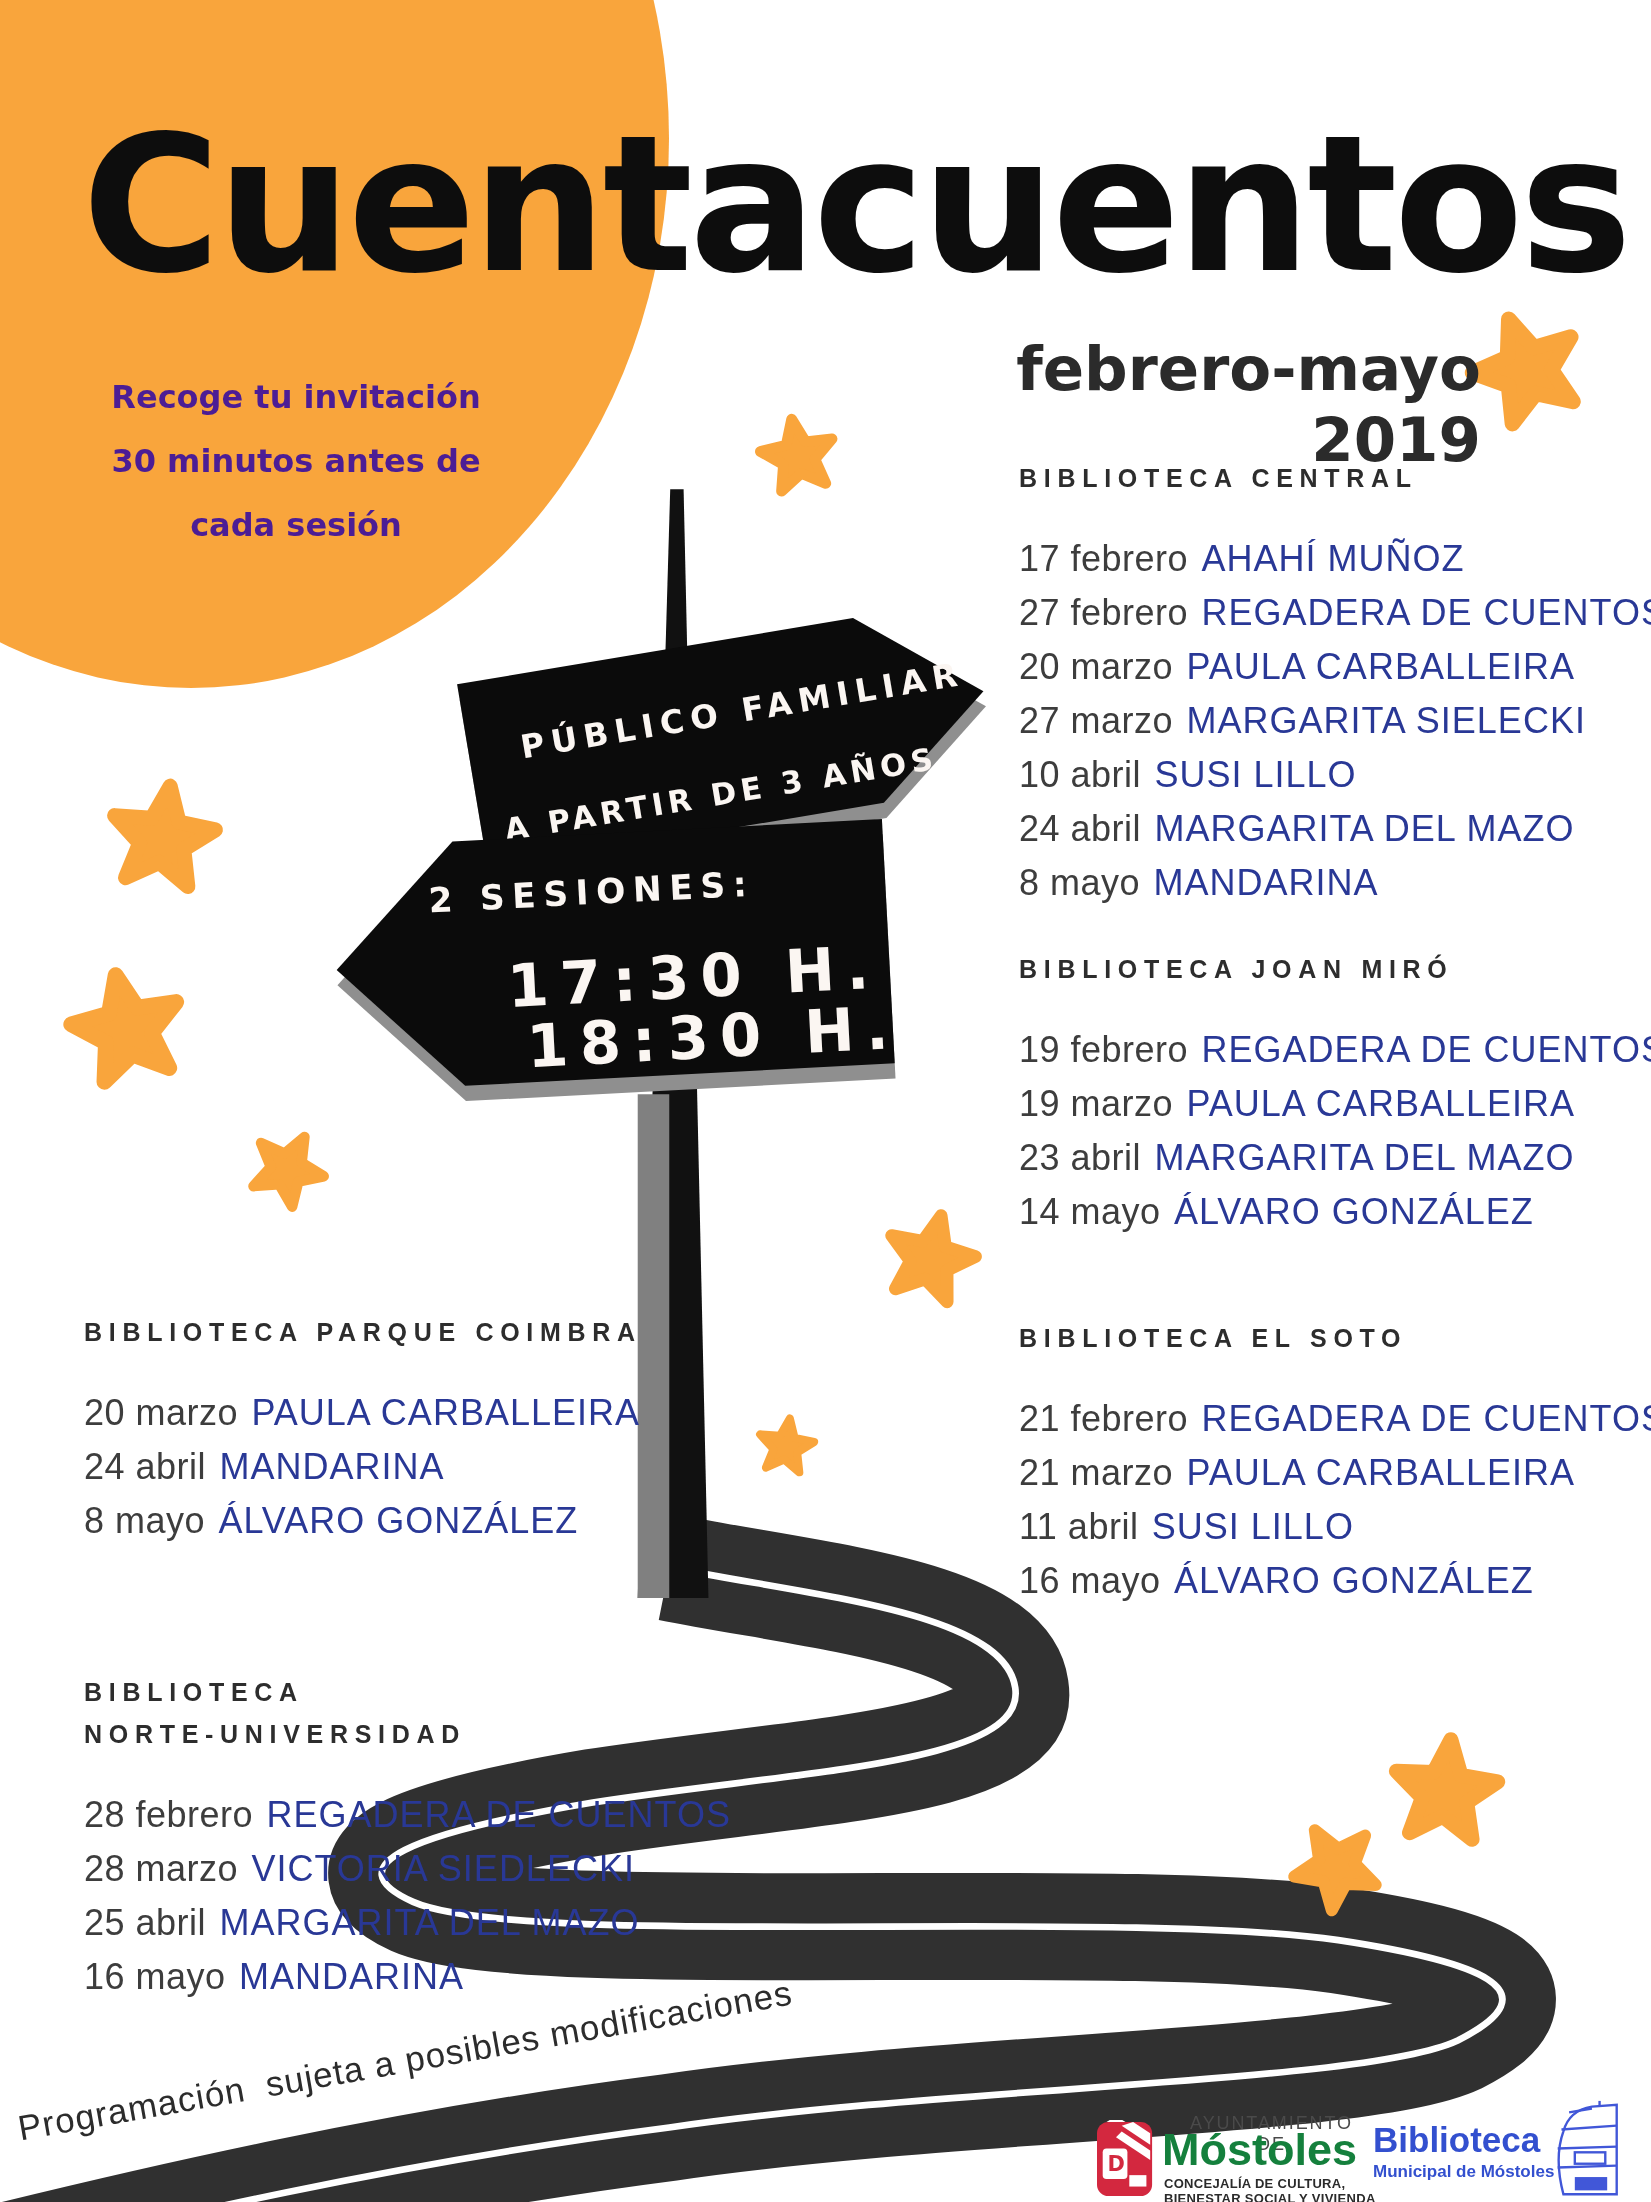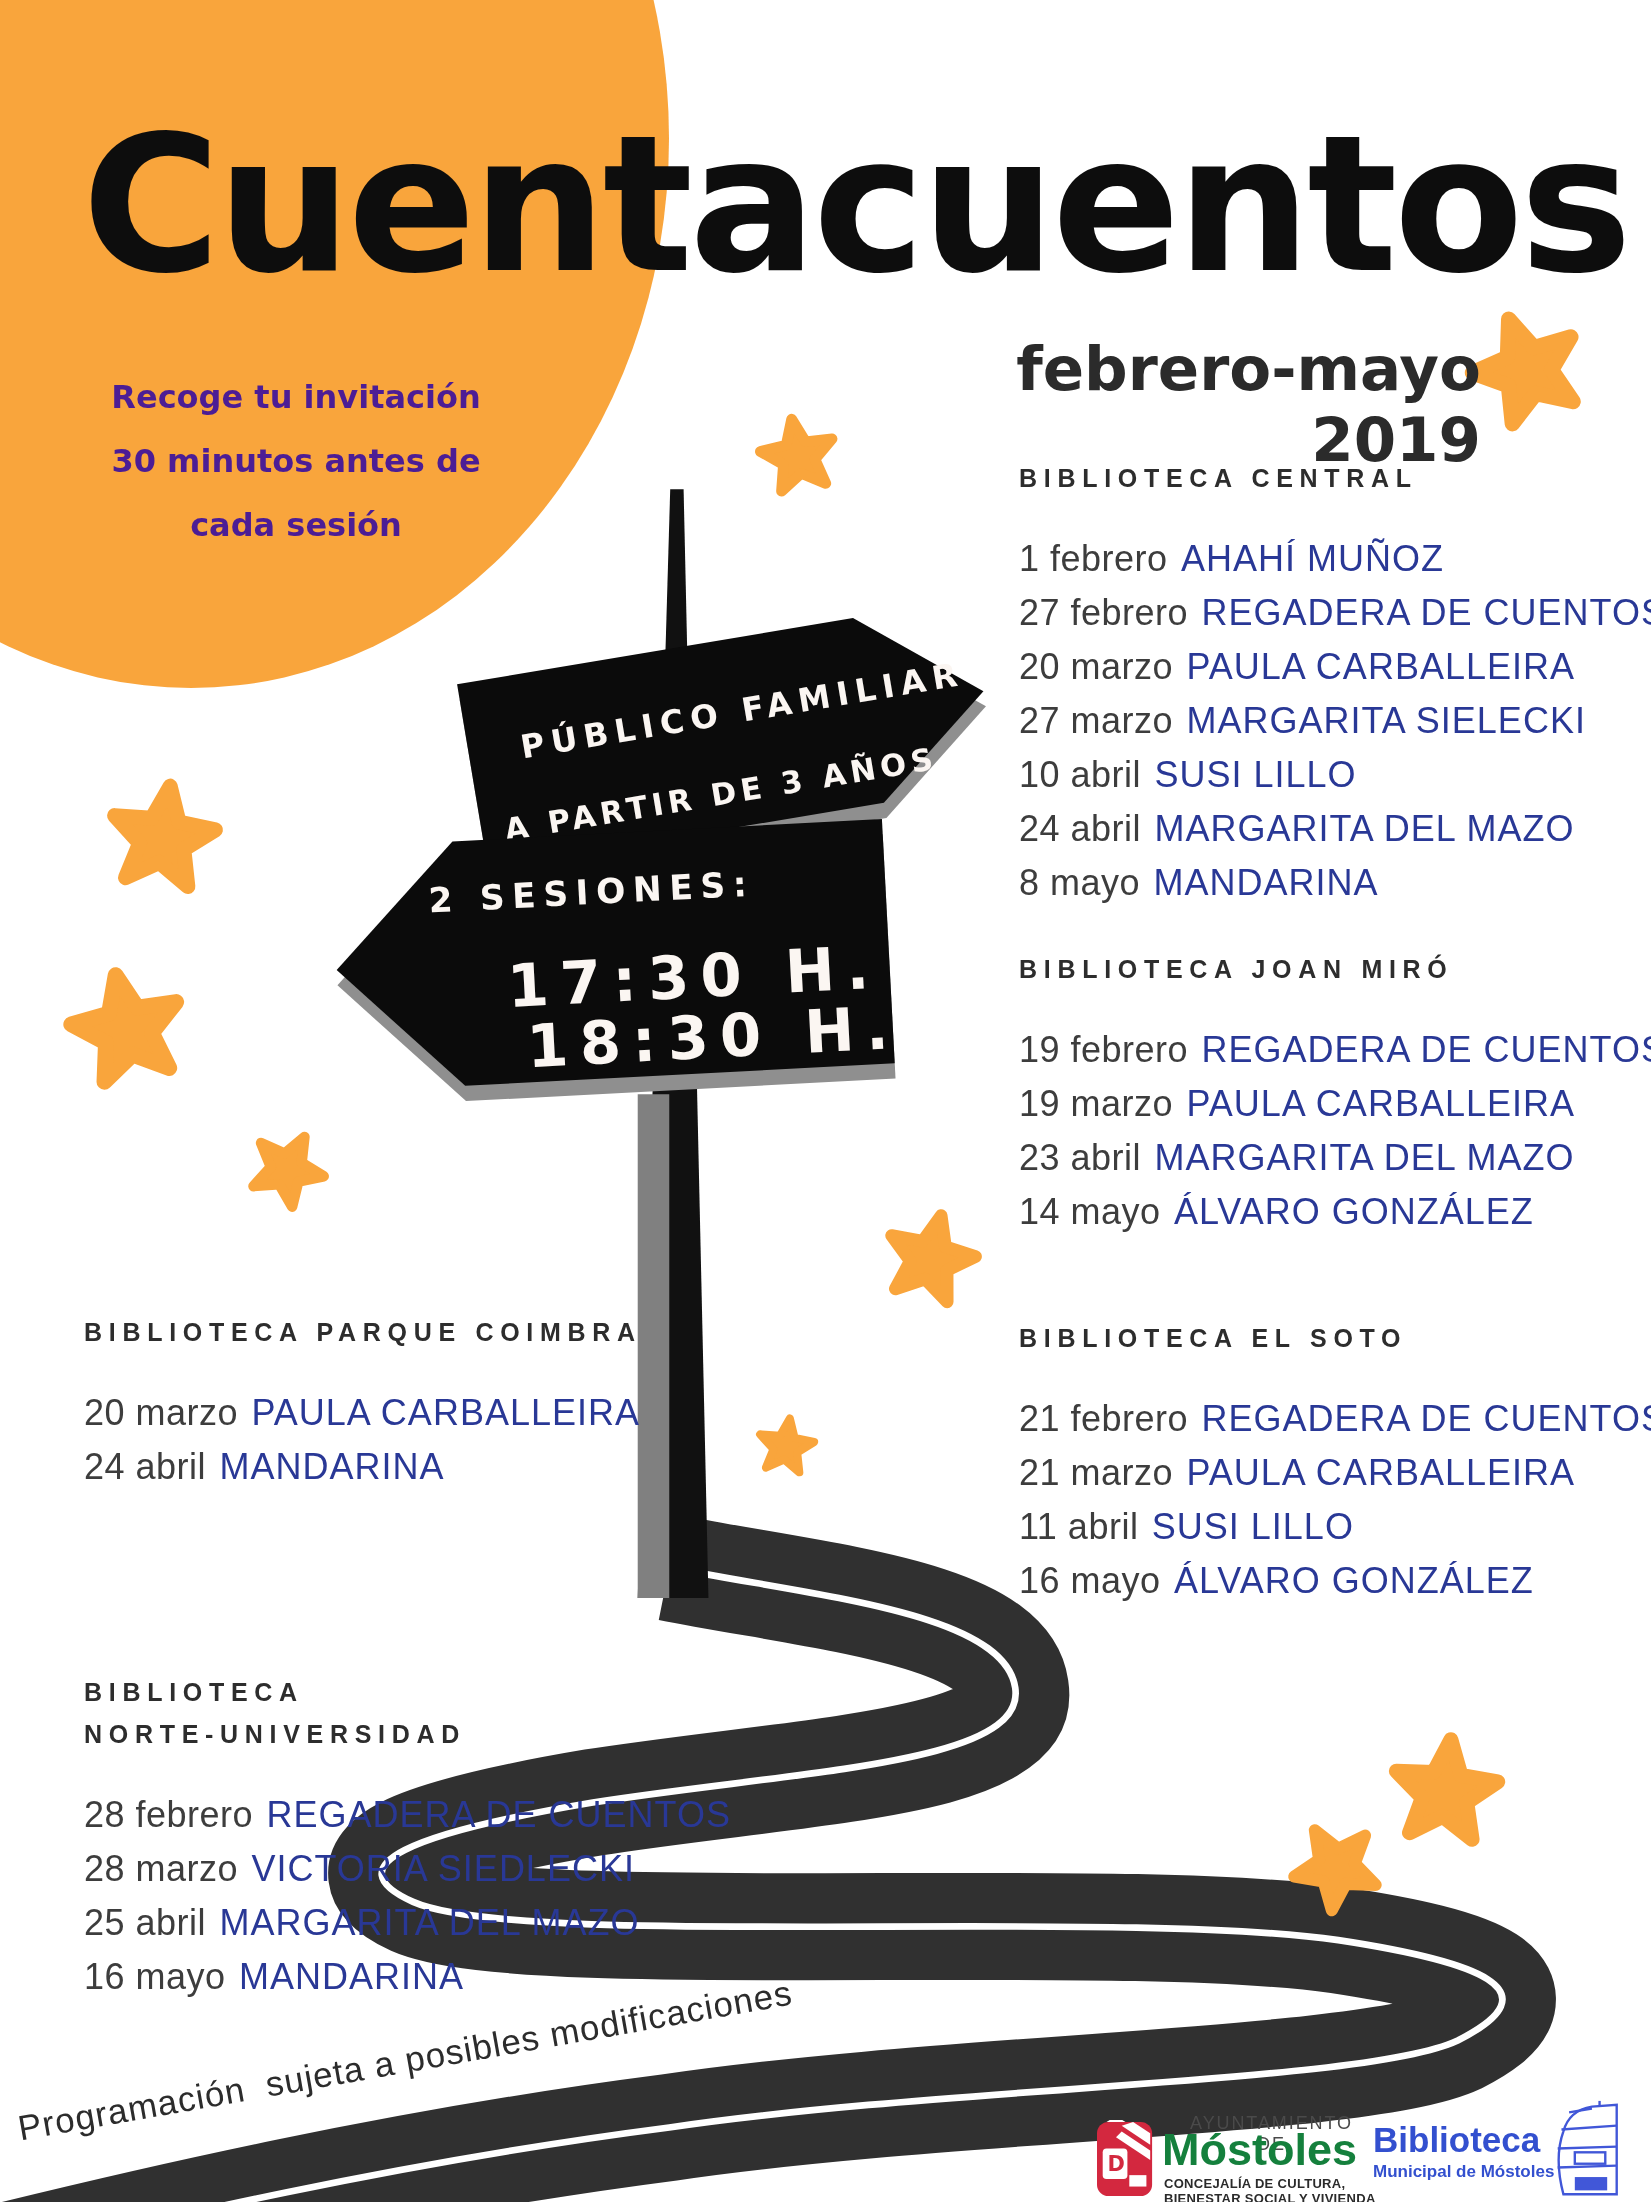--- a/index.html
+++ b/index.html
@@ -104,21 +104,21 @@
 <div class="abs layer-text season">febrero-mayo 2019</div>
 <div class="abs layer-text pickup-note">
   <div>Recoge tu invitación</div>
   <div>30 minutos antes de</div>
   <div>cada sesión</div>
 </div>
 
 <section class="lib layer-text" style="left:1019px;top:457px">
   <h2 class="lib-h">BIBLIOTECA CENTRAL</h2>
   <ul class="lib-list">
-    <li><span class="date">1 febrero</span><span class="artist">AHAHÍ MUÑOZ</span></li>
+    <li><span class="date">17 febrero</span><span class="artist">AHAHÍ MUÑOZ</span></li>
     <li><span class="date">27 febrero</span><span class="artist">REGADERA DE CUENTOS</span></li>
     <li><span class="date">20 marzo</span><span class="artist">PAULA CARBALLEIRA</span></li>
     <li><span class="date">27 marzo</span><span class="artist">MARGARITA SIELECKI</span></li>
     <li><span class="date">10 abril</span><span class="artist">SUSI LILLO</span></li>
     <li><span class="date">24 abril</span><span class="artist">MARGARITA DEL MAZO</span></li>
     <li><span class="date">8 mayo</span><span class="artist">MANDARINA</span></li>
   </ul>
 </section>
 
 <section class="lib layer-text" style="left:1019px;top:948px">
@@ -129,20 +129,21 @@
     <li><span class="date">23 abril</span><span class="artist">MARGARITA DEL MAZO</span></li>
     <li><span class="date">14 mayo</span><span class="artist">ÁLVARO GONZÁLEZ</span></li>
   </ul>
 </section>
 
 <section class="lib layer-text" style="left:84px;top:1311px">
   <h2 class="lib-h">BIBLIOTECA PARQUE COIMBRA</h2>
   <ul class="lib-list">
     <li><span class="date">20 marzo</span><span class="artist">PAULA CARBALLEIRA</span></li>
     <li><span class="date">24 abril</span><span class="artist">MANDARINA</span></li>
+    <li><span class="date">8 mayo</span><span class="artist">ÁLVARO GONZÁLEZ</span></li>
   </ul>
 </section>
 
 <section class="lib layer-text" style="left:1019px;top:1317px">
   <h2 class="lib-h">BIBLIOTECA EL SOTO</h2>
   <ul class="lib-list">
     <li><span class="date">21 febrero</span><span class="artist">REGADERA DE CUENTOS</span></li>
     <li><span class="date">21 marzo</span><span class="artist">PAULA CARBALLEIRA</span></li>
     <li><span class="date">11 abril</span><span class="artist">SUSI LILLO</span></li>
     <li><span class="date">16 mayo</span><span class="artist">ÁLVARO GONZÁLEZ</span></li>

